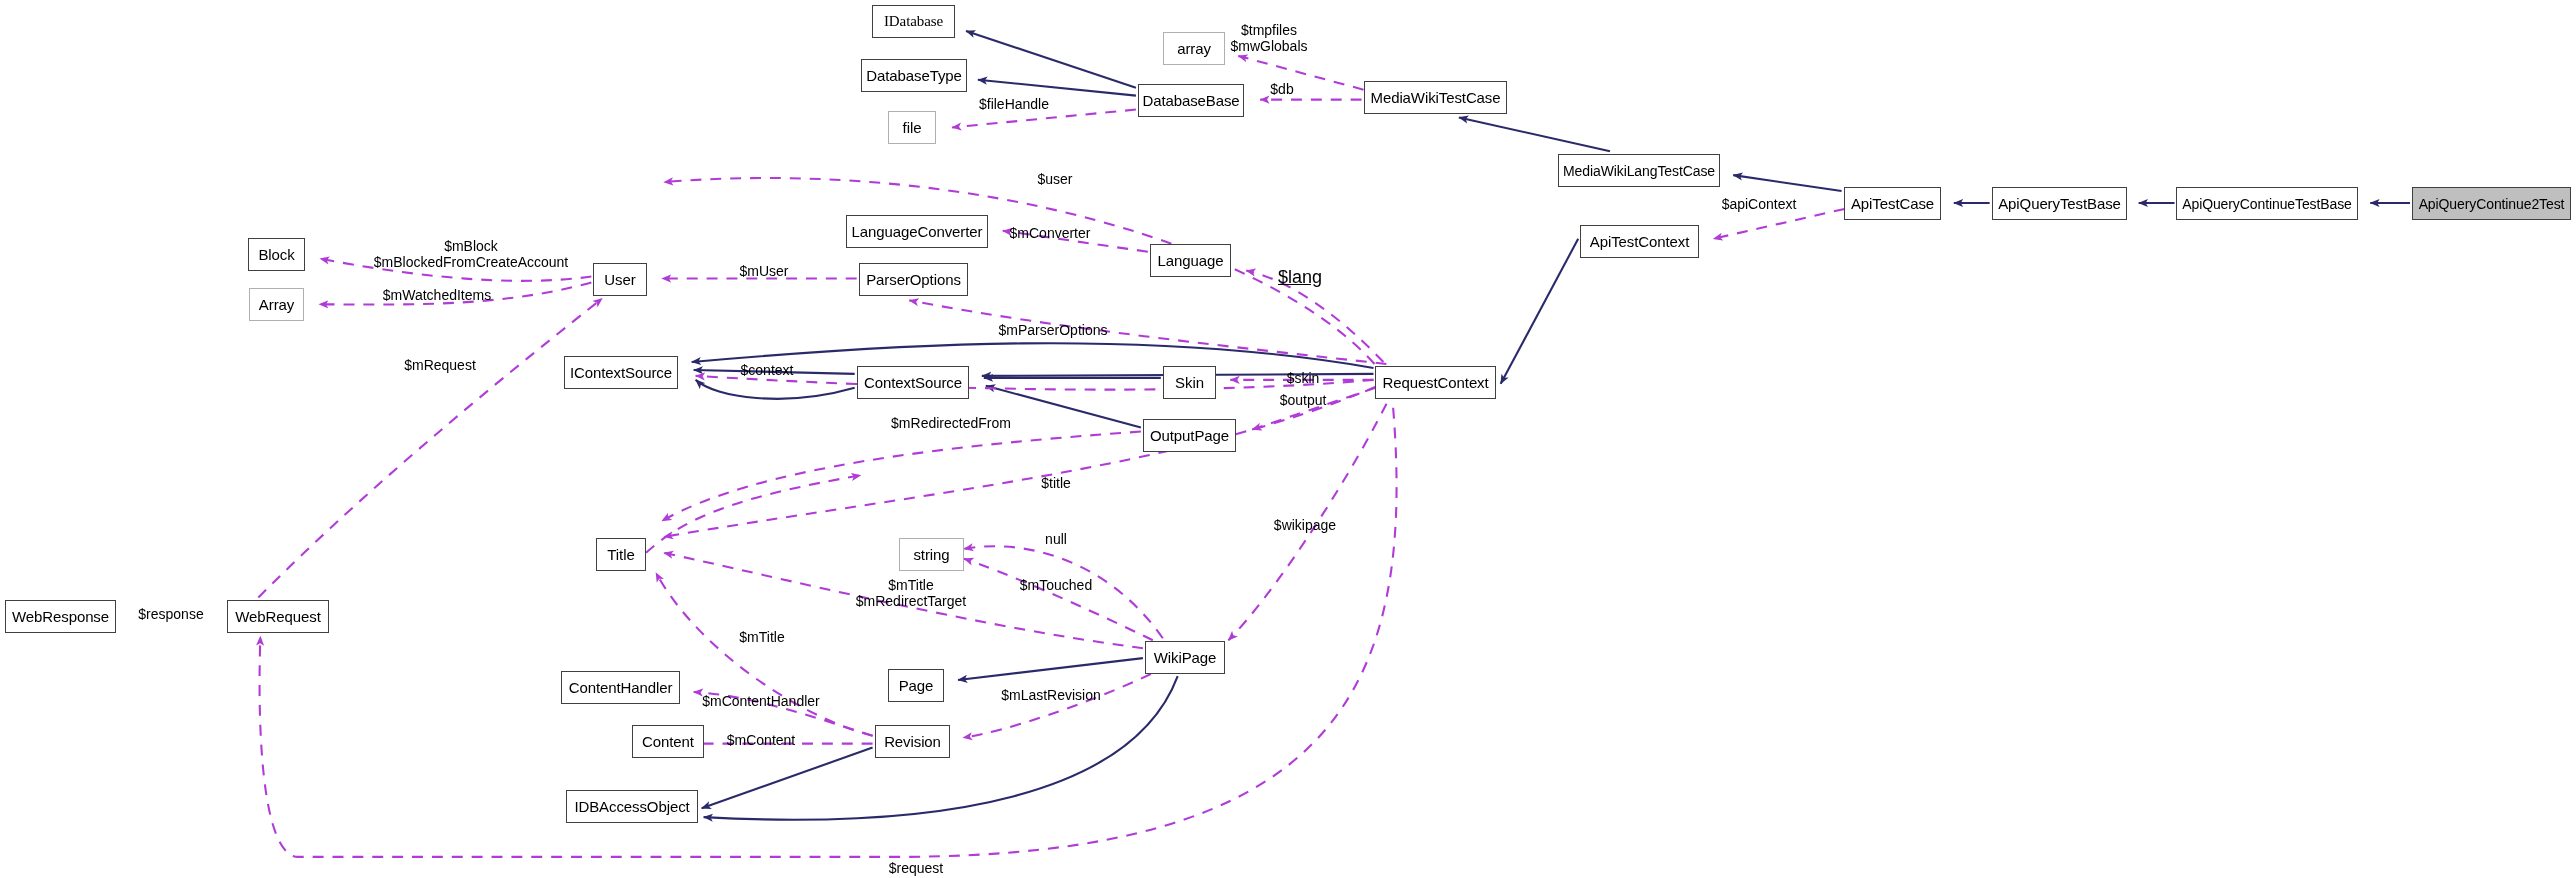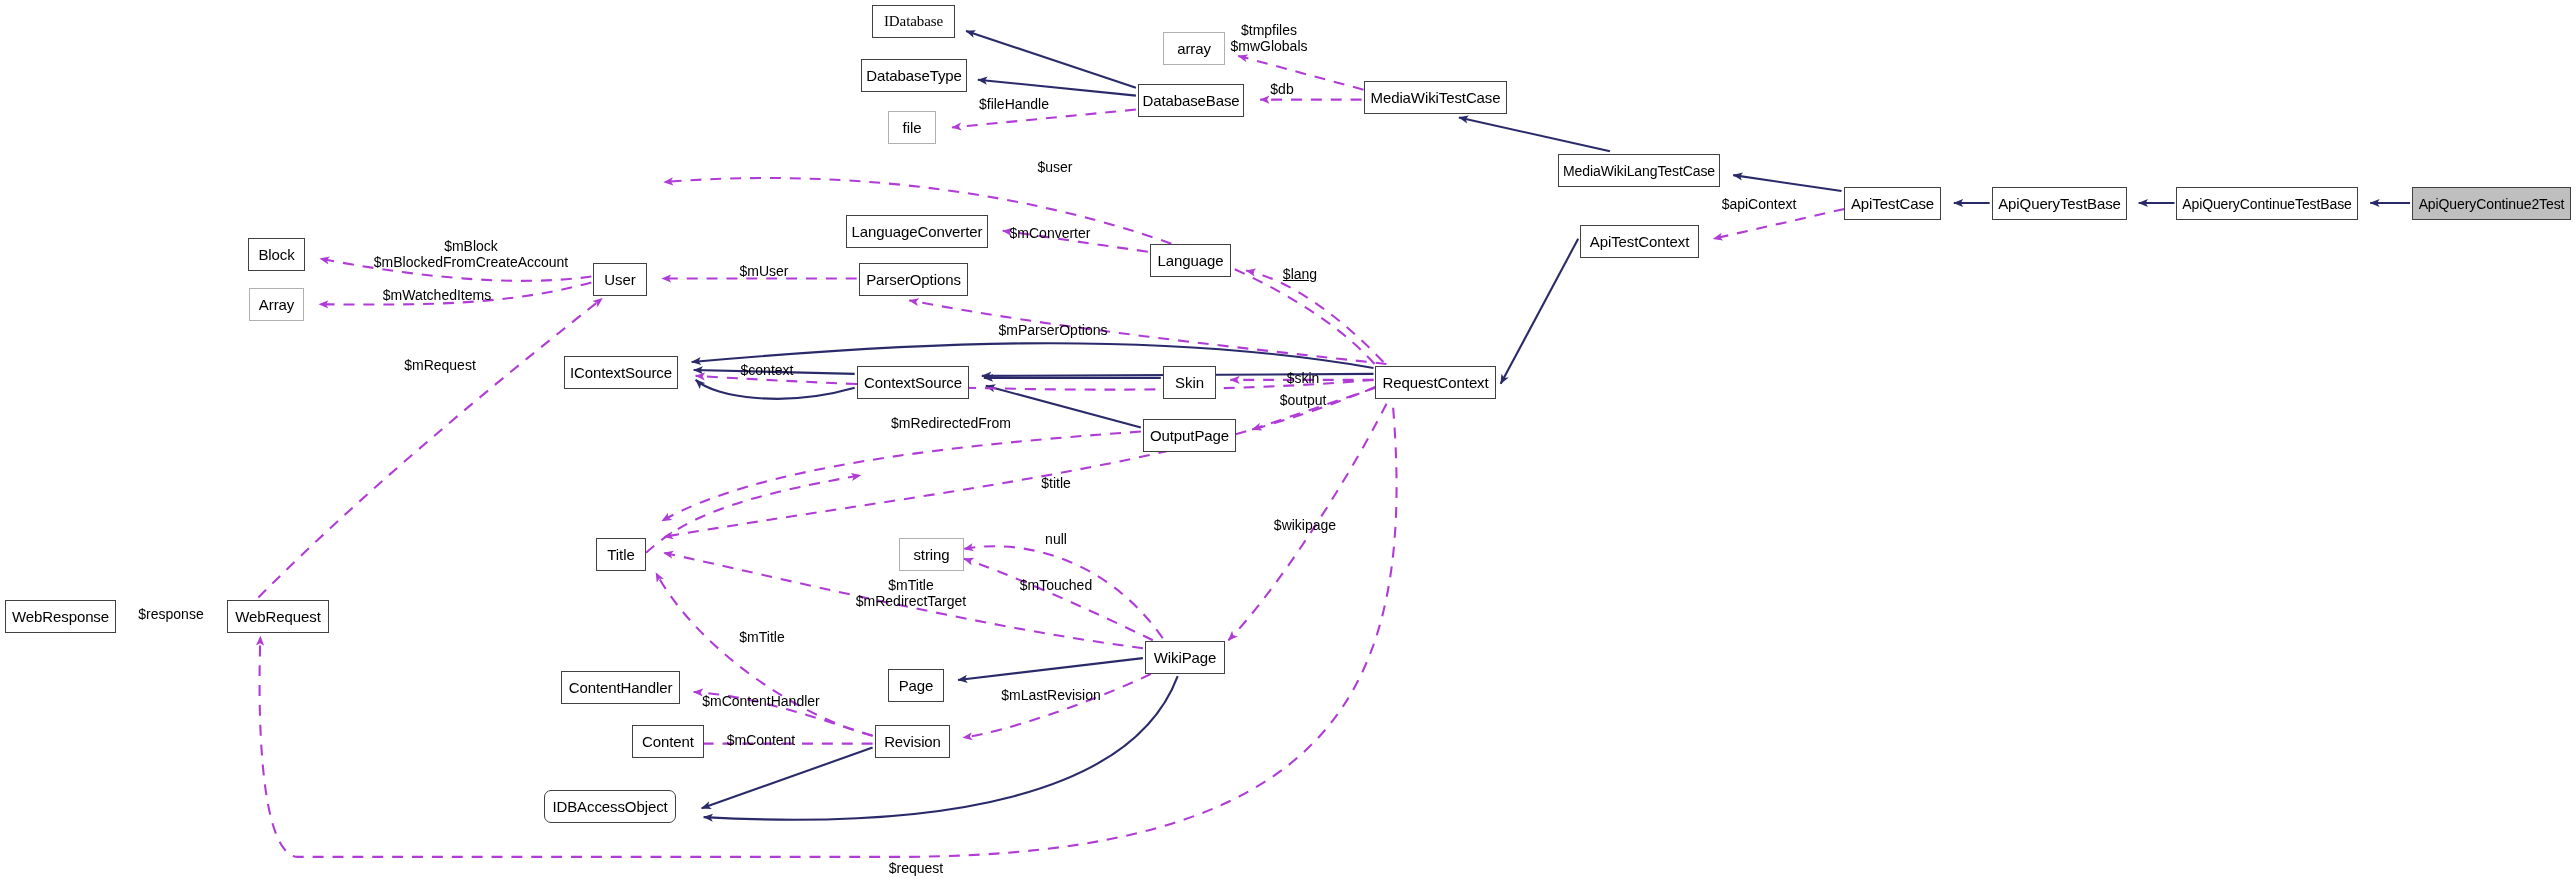--- a/index.html
+++ b/index.html
@@ -230,49 +230,49 @@
       </div>
       <div class="node solid" style="left: 888px; top: 669px; width: 56px; height: 33px; font-size: 15px;">
         <span>Page</span>
       </div>
       <div class="node solid" style="left: 584px; top: 725px; width: 72px; height: 33px; font-size: 15px; margin-left: 48px;">
         <span>Content</span>
       </div>
       <div class="node solid" style="left: 875px; top: 725px; width: 75px; height: 33px; font-size: 15px;">
         <span>Revision</span>
       </div>
-      <div class="node solid" style="left: 544px; top: 790px; width: 132px; height: 33px; font-size: 15px; border-radius: 7px;">
+      <div class="node solid" style="left: 566px; top: 790px; width: 132px; height: 33px; font-size: 15px;">
         <span>IDBAccessObject</span>
       </div>
     </div>
   <div id="labels">
       <div class="elabel" style="left: 1269px; top: 23px; transform: translate(-50%, 0px); font-size: 14px;">
         <div>$tmpfiles</div>
         <div>$mwGlobals</div>
       </div>
       <div class="elabel" style="left: 1282px; top: 82px; transform: translate(-50%, 0px); font-size: 14px;">
         <div>$db</div>
       </div>
       <div class="elabel" style="left: 1014px; top: 97px; transform: translate(-50%, 0px); font-size: 14px;">
         <div>$fileHandle</div>
       </div>
       <div class="elabel" style="left: 1759px; top: 197px; transform: translate(-50%, 0px); font-size: 14px;">
         <div>$apiContext</div>
       </div>
-      <div class="elabel" style="left: 1055px; top: 160px; transform: translate(-50%, 0px); font-size: 14px;">
+      <div class="elabel" style="left: 1055px; top: 172px; transform: translate(-50%, 0px); font-size: 14px;">
         <div>$user</div>
       </div>
       <div class="elabel" style="left: 437px; top: 239px; transform: translate(-50%, 0px); font-size: 14px; margin-left: 34px;">
         <div>$mBlock</div>
         <div>$mBlockedFromCreateAccount</div>
       </div>
       <div class="elabel" style="left: 1050px; top: 226px; transform: translate(-50%, 0px); font-size: 14px;">
         <div>$mConverter</div>
       </div>
-      <div class="elabel" style="left: 1300px; top: 267px; transform: translate(-50%, 0px); font-size: 14px; text-decoration: underline;">
+      <div class="elabel" style="left: 1300px; top: 267px; transform: translate(-50%, 0px); font-size: 18px; text-decoration: underline;">
         <div>$lang</div>
       </div>
       <div class="elabel" style="left: 764px; top: 264px; transform: translate(-50%, 0px); font-size: 14px;">
         <div>$mUser</div>
       </div>
       <div class="elabel" style="left: 437px; top: 288px; transform: translate(-50%, 0px); font-size: 14px;">
         <div>$mWatchedItems</div>
       </div>
       <div class="elabel" style="left: 1053px; top: 323px; transform: translate(-50%, 0px); font-size: 14px;">
         <div>$mParserOptions</div>

